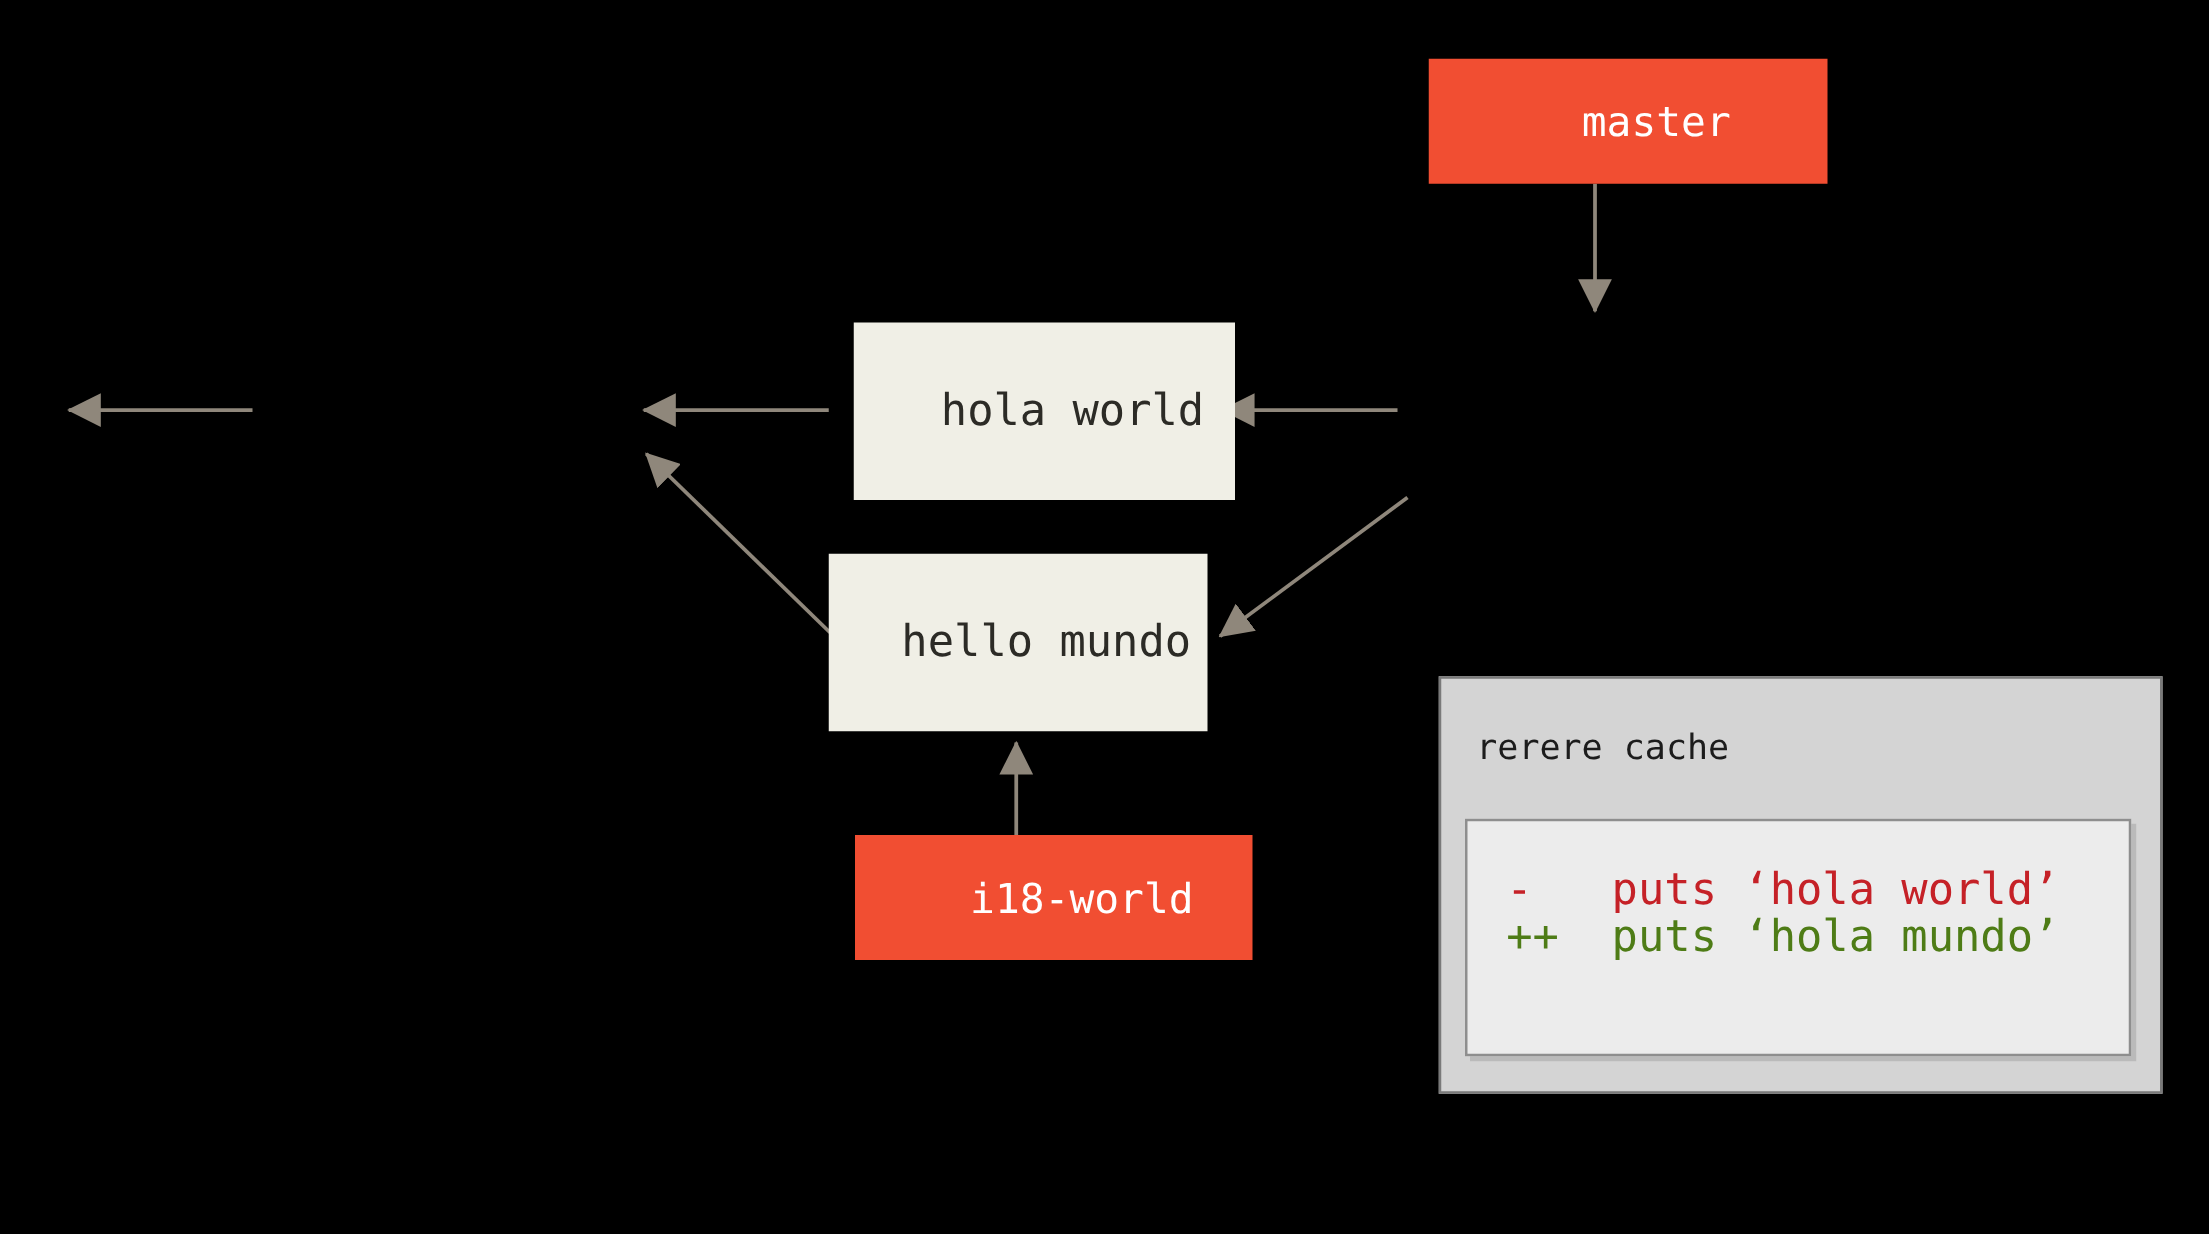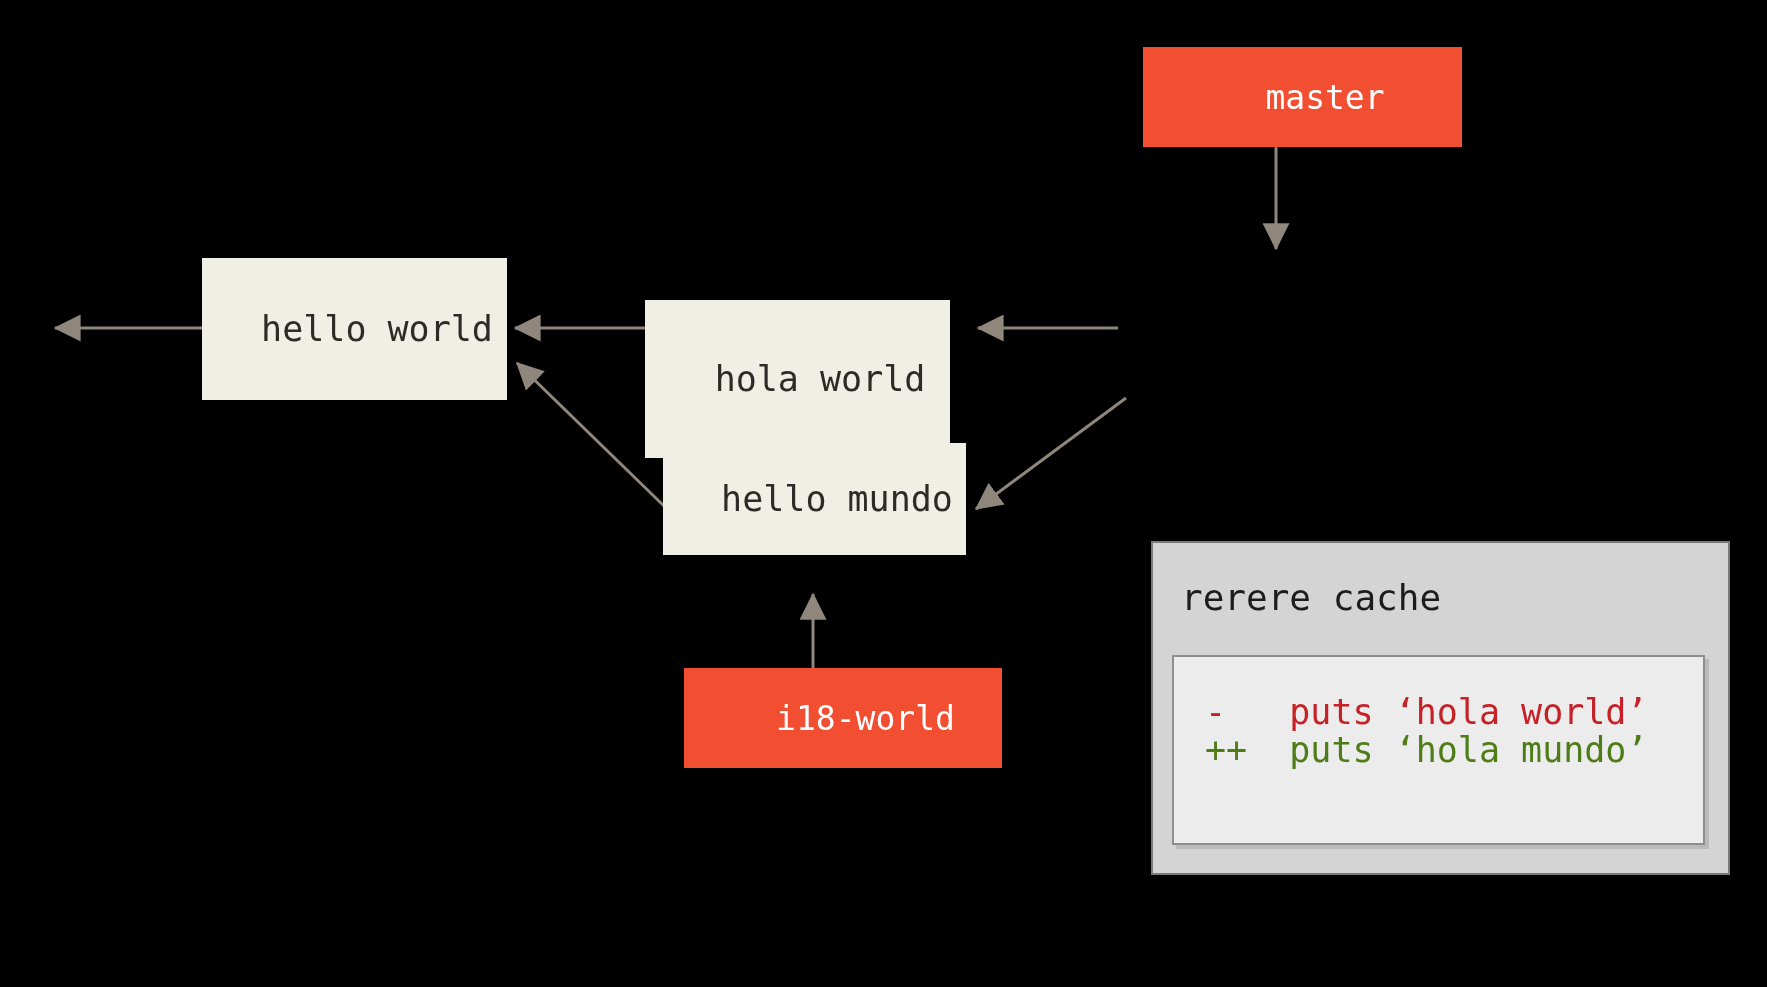--- a/index.html
+++ b/index.html
@@ -35,39 +35,39 @@
     background: var(--commit-bg, #F0EFE6);
     color: var(--commit-text, #2C2B26);
     font-size: 35px;
   }
   .branch {
     background: var(--branch-bg, #F14E32);
     color: var(--branch-text, #fff);
     font-size: 33px;
   }
   #commit-hello-world { left: 202px;  top: 258px; width: 305px; height: 142px; }
-  #commit-hola-world  { left: 645px;  top: 258px; width: 305px; height: 158px; margin-top: 42px; }
+  #commit-hola-world  { left: 683px;  top: 258px; width: 305px; height: 142px; }
   #commit-hola-mundo  { left: 1118px; top: 258px; width: 307px; height: 142px; }
-  #commit-hello-mundo { left: 663px;  top: 443px; width: 303px; height: 112px; }
+  #commit-hello-mundo { left: 663px;  top: 443px; width: 303px; height: 142px; }
   #branch-master      { left: 1143px; top: 47px;  width: 319px; height: 100px; }
   #branch-i18-world   { left: 684px;  top: 668px; width: 318px; height: 100px; }
 
   #rerere-panel {
     position: absolute;
     z-index: 2;
     left: 1151px; top: 541px;
     width: 579px; height: 334px;
     box-sizing: border-box;
     background: var(--panel-bg, #D4D4D4);
     border: 2px solid var(--panel-border, #7A7A7A);
   }
   #rerere-title {
     position: absolute;
     left: 28px; top: 33px;
-    font-size: 36px;
+    font-size: 28px;
     line-height: 44px;
     color: var(--title-text, #1C1C1C);
     white-space: pre;
   }
   #rerere-inner {
     position: absolute;
     left: 19px; top: 112px;
     width: 533px; height: 190px;
     box-sizing: border-box;
     background: var(--inner-bg, #ECECEC);
@@ -98,23 +98,20 @@
     <line x1="1276" y1="147" x2="1276" y2="249" marker-end="url(#ah)"></line>
     <line x1="1126" y1="398" x2="976" y2="509" marker-end="url(#ah)"></line>
     <line x1="664" y1="506" x2="517" y2="363" marker-end="url(#ah)"></line>
     <line x1="813" y1="668" x2="813" y2="594" marker-end="url(#ah)"></line>
   </svg>
 
   <div class="box branch" id="branch-master">
     <span>master</span>
   </div>
 
-  <div class="box commit" id="commit-hello-world">
-    <span>hello world</span>
-  </div>
 
   <div class="box commit" id="commit-hola-world">
     <span>hola world</span>
   </div>
 
 
   <div class="box commit" id="commit-hello-mundo">
     <span>hello mundo</span>
   </div>
 

